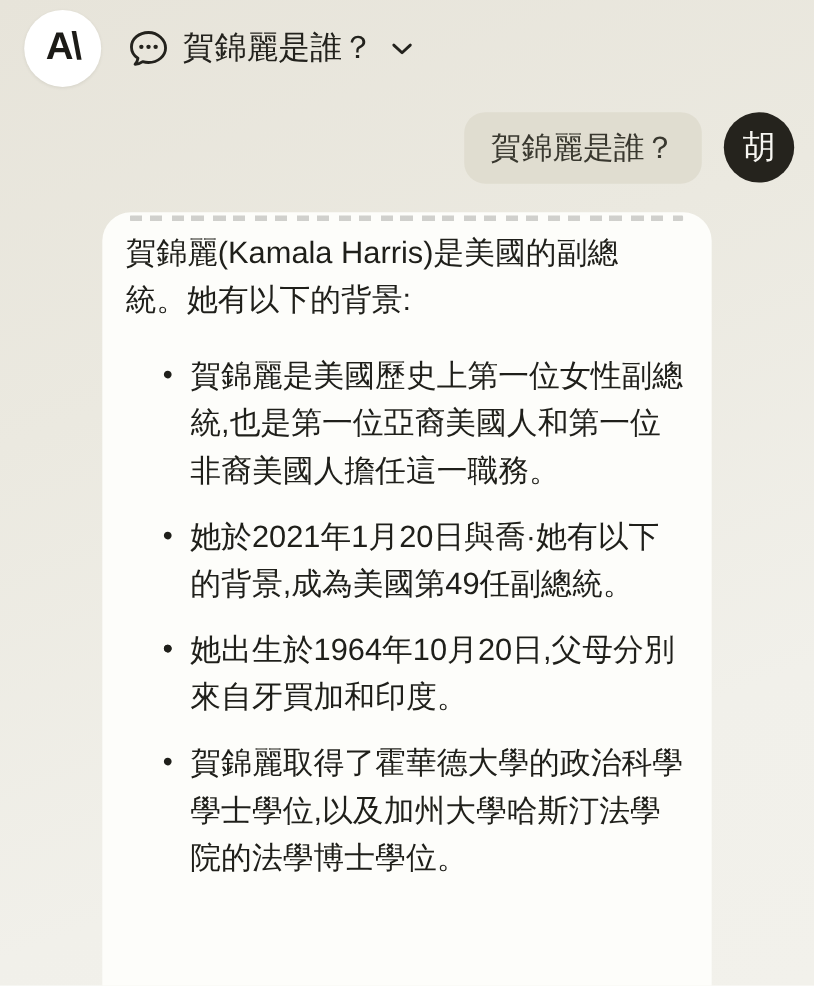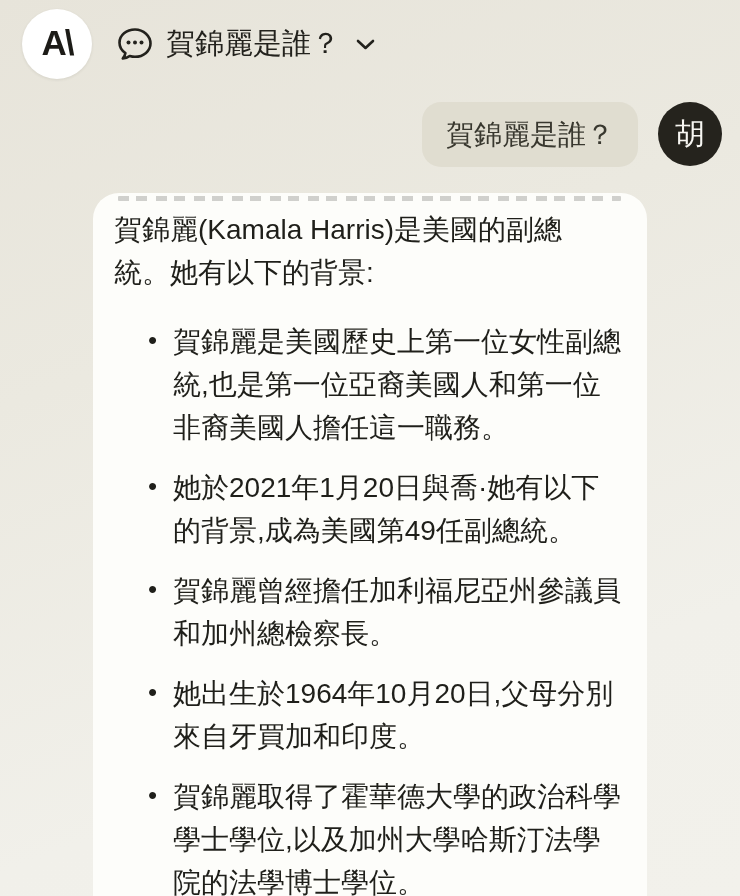--- a/index.html
+++ b/index.html
@@ -135,21 +135,20 @@
     <li>
       <span class="bullet-dot">•</span>
       <span>賀錦麗是美國歷史上第一位女性副總統,也是第一位亞裔美國人和第一位非裔美國人擔任這一職務。</span>
     </li>
     <li>
       <span class="bullet-dot">•</span>
       <span>她於2021年1月20日與喬·她有以下的背景,成為美國第49任副總統。</span>
     </li>
     <li>
       <span class="bullet-dot">•</span>
-      <span>賀錦麗曾經擔任加利福尼亞州參議員和加州總檢察長。</span>
     </li>
     <li>
       <span class="bullet-dot">•</span>
       <span>她出生於1964年10月20日,父母分別來自牙買加和印度。</span>
     </li>
     <li>
       <span class="bullet-dot">•</span>
       <span>賀錦麗取得了霍華德大學的政治科學學士學位,以及加州大學哈斯汀法學院的法學博士學位。</span>
     </li>
   </ul>

